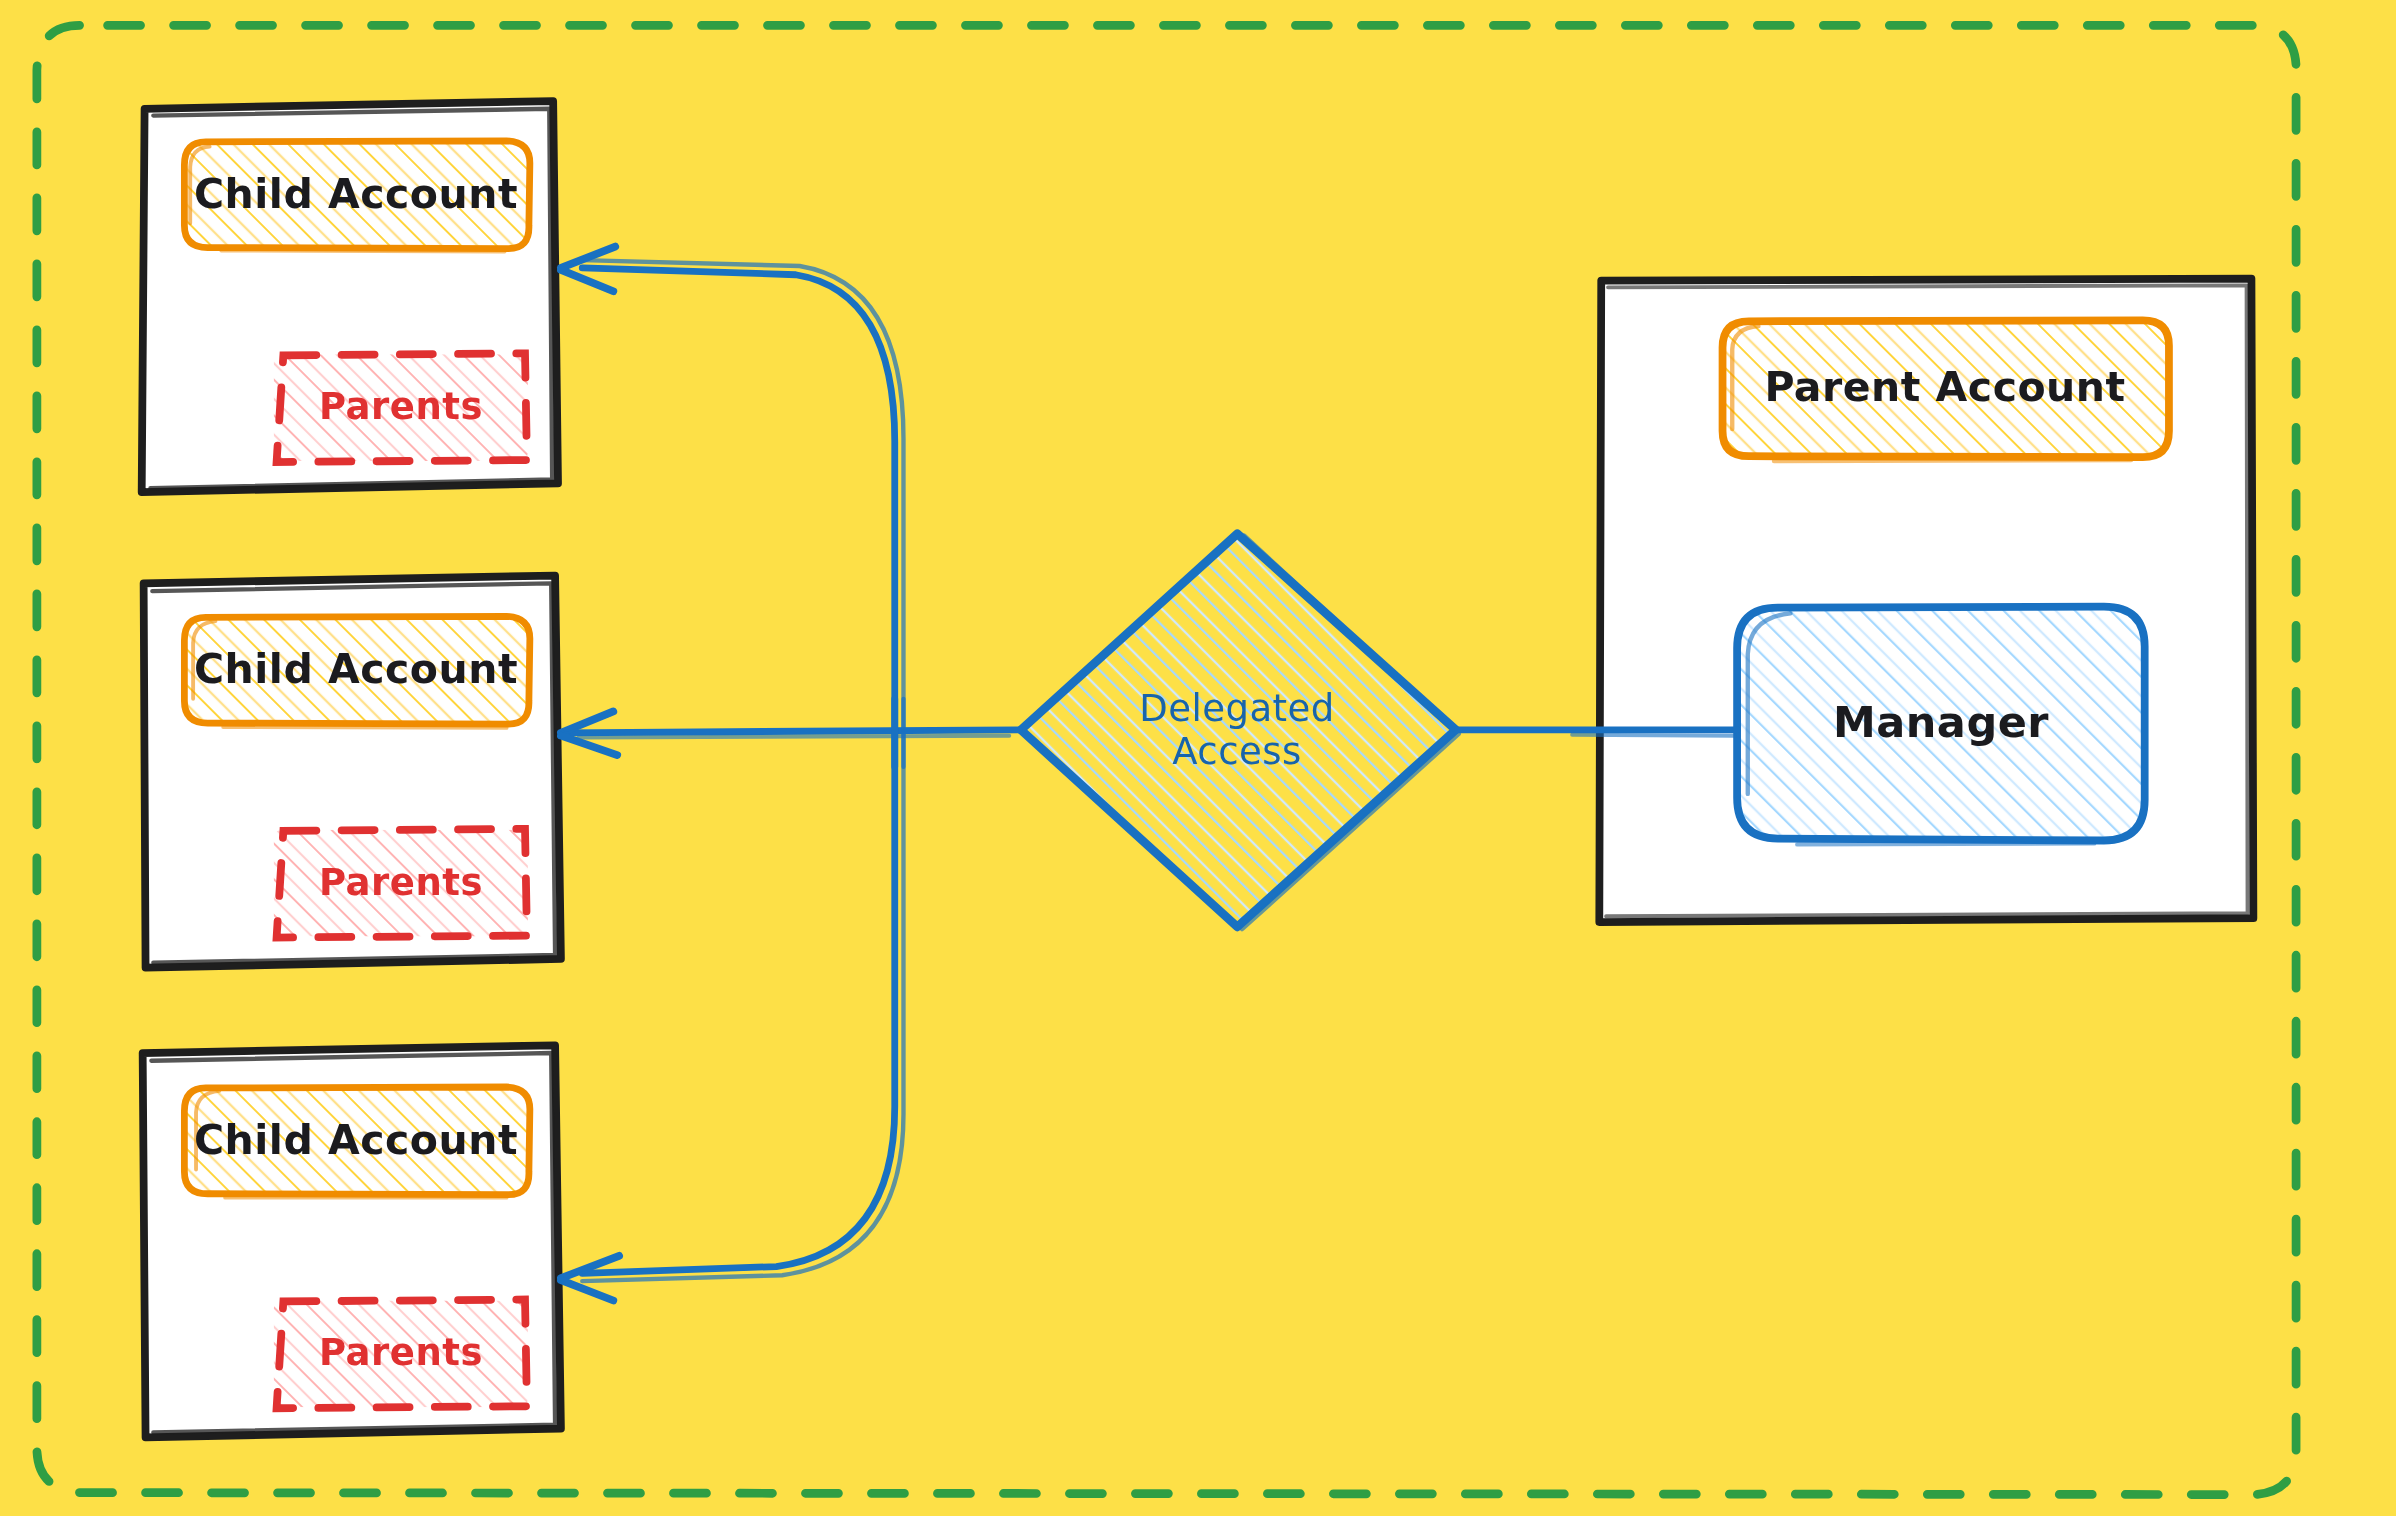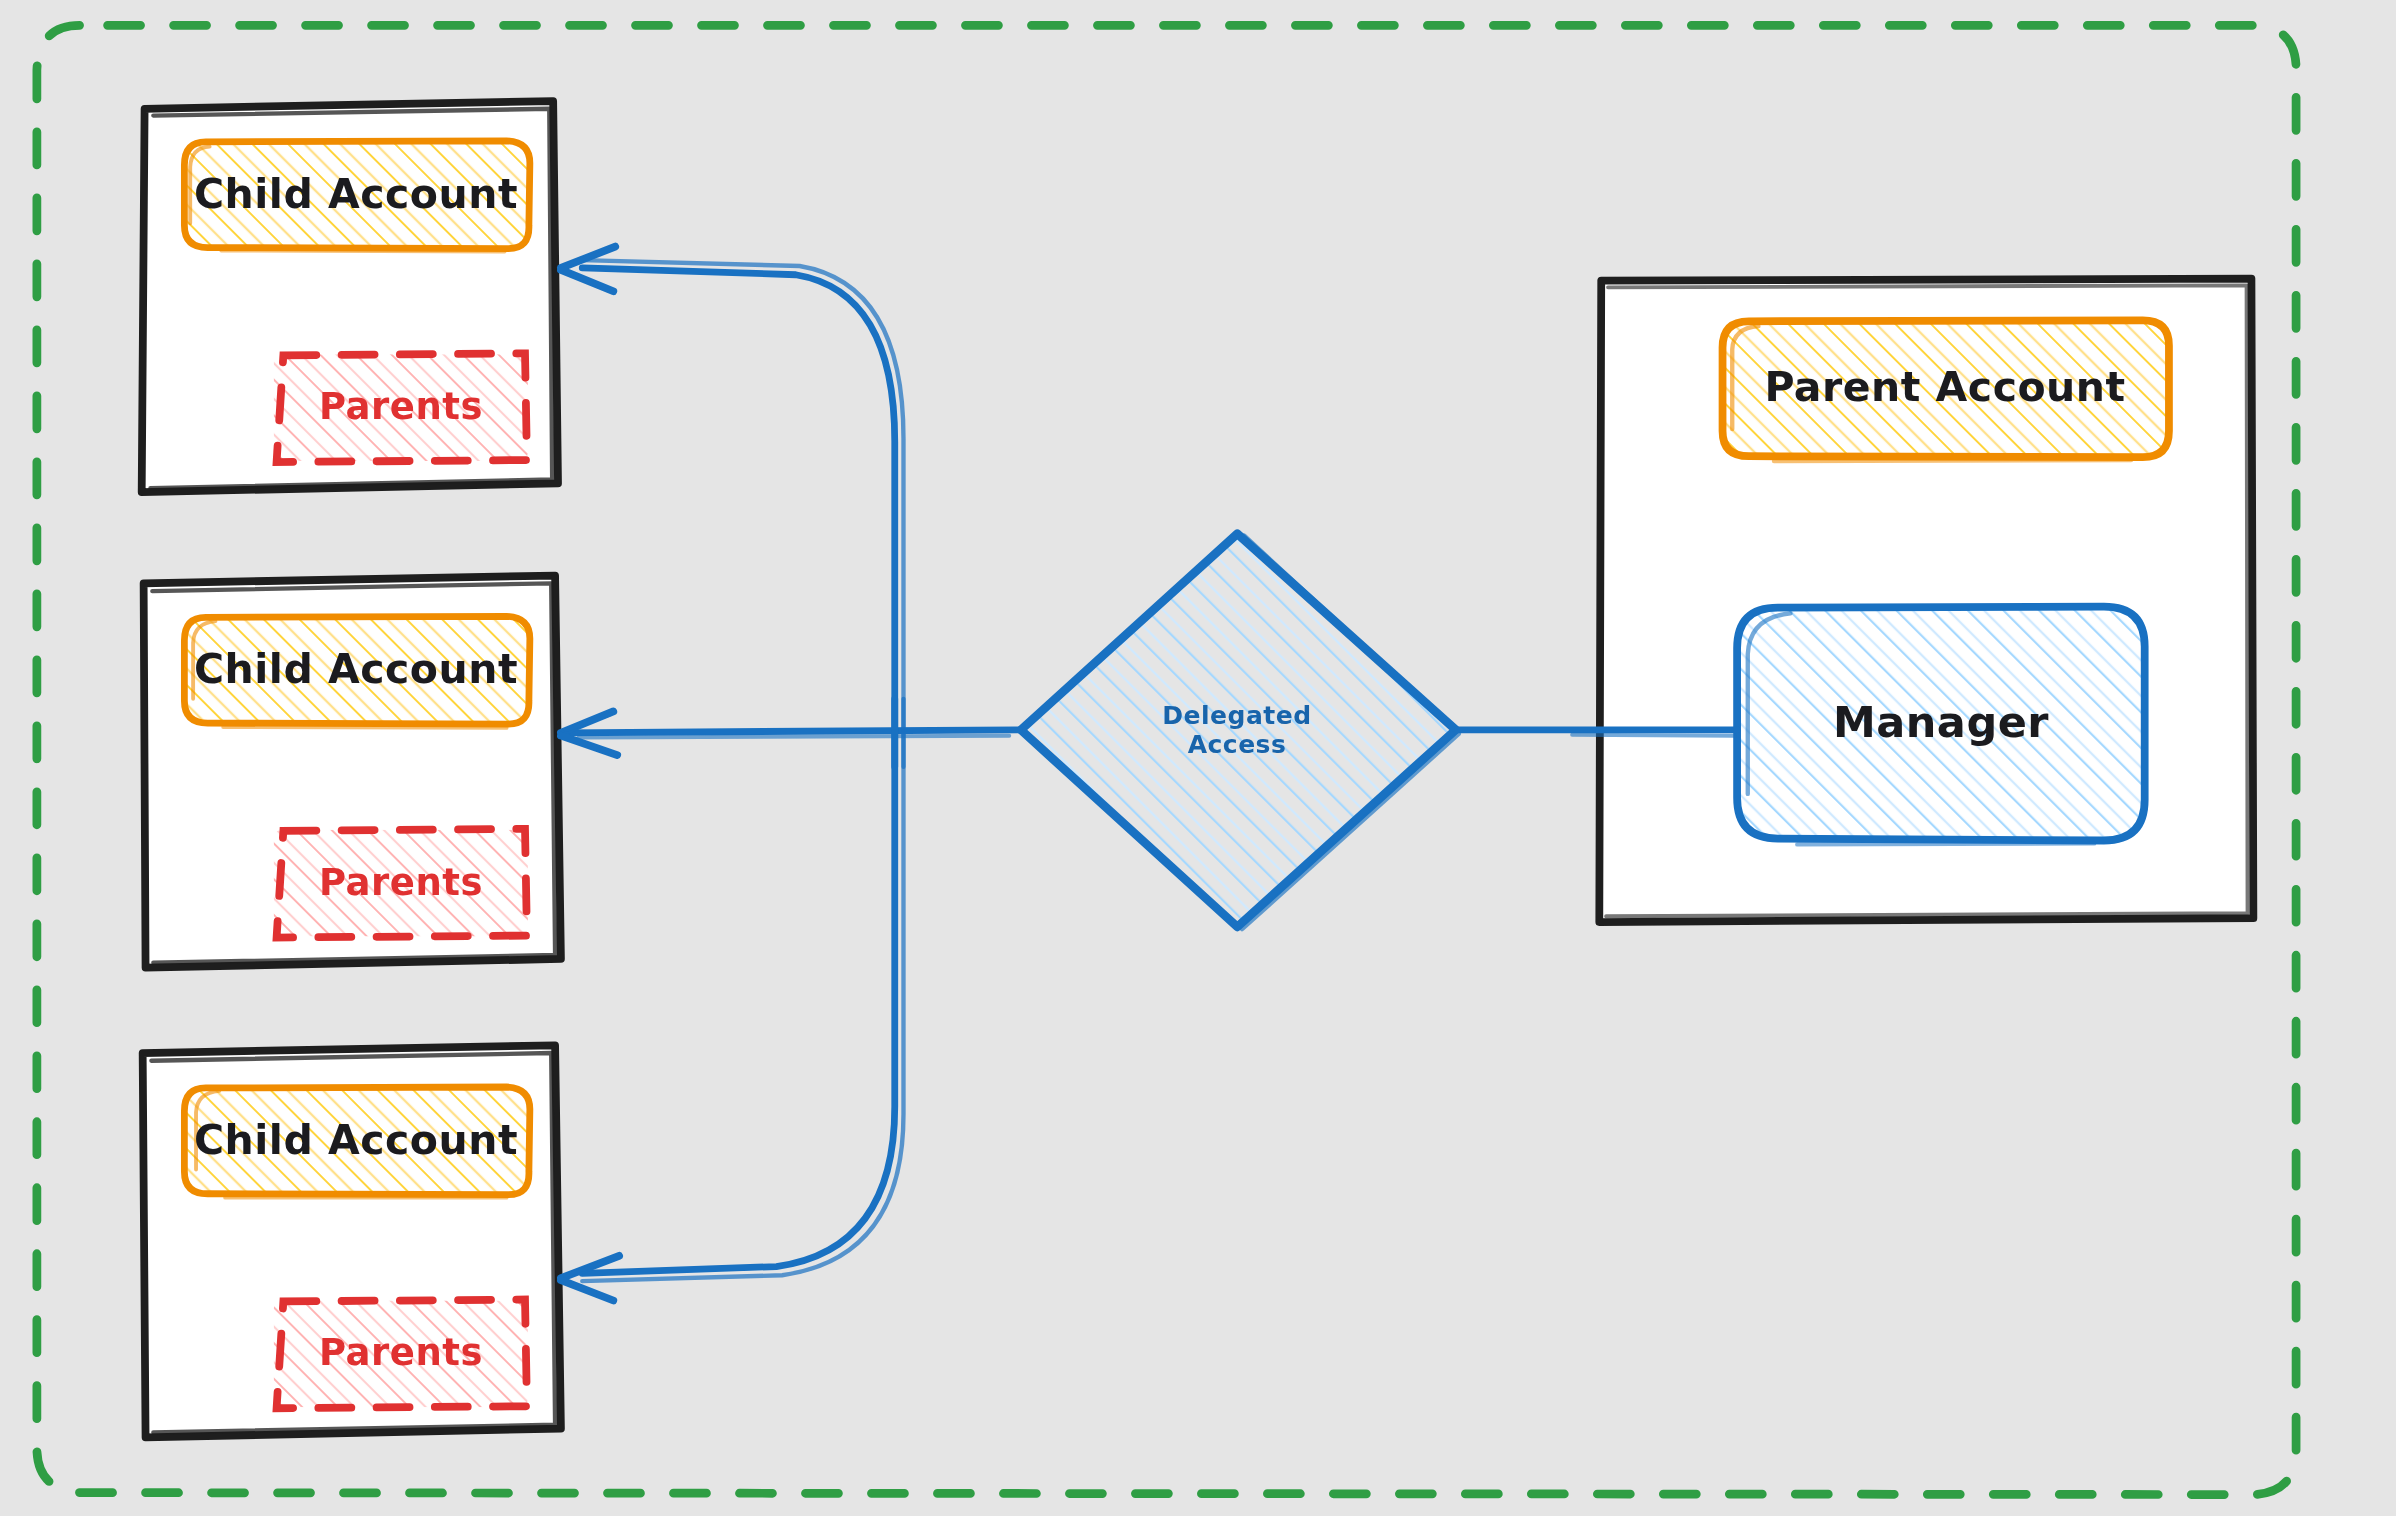--- a/index.html
+++ b/index.html
@@ -1,25 +1,25 @@
 <!DOCTYPE html>
 <html><head>
 <meta charset="utf-8">
 <title>Delegated Access Diagram</title>
 <style>
   html,body{margin:0;padding:0;background:#ffffff;}
   body{width:2397px;height:1517px;font-family:"DejaVu Sans",sans-serif;overflow:hidden;}
-  #stage{position:relative;width:2397px;height:1517px;background:#e5e5e5;}
+  #stage{position:relative;width:2397px;height:1517px;background:#fde047;}
   #stage svg.layer{position:absolute;left:0;top:0;width:2397px;height:1517px;pointer-events:none;}
   .lbl{position:absolute;display:flex;align-items:center;justify-content:center;
        text-align:center;line-height:1.15;white-space:pre-line;pointer-events:none;
        font-family:"DejaVu Sans",sans-serif;}
   .lbl.node{font-size:41px;font-weight:600;color:#1b1b1f;letter-spacing:0.5px;}
   .lbl.parents{font-size:37px;font-weight:700;color:#e03131;letter-spacing:0.5px;}
-  .lbl.diamond{font-size:25px;font-weight:700;color:#1864ab;letter-spacing:0.5px;}
+  .lbl.diamond{font-size:37px;font-weight:400;color:#1864ab;letter-spacing:0.5px;}
   .lbl.manager{font-size:43px;font-weight:600;color:#1b1b1f;letter-spacing:0.5px;}
 </style>
 </head>
 <body>
 
 <div id="stage">
 
   <svg class="layer" viewBox="0 0 2470 1563">
     <defs>
 

